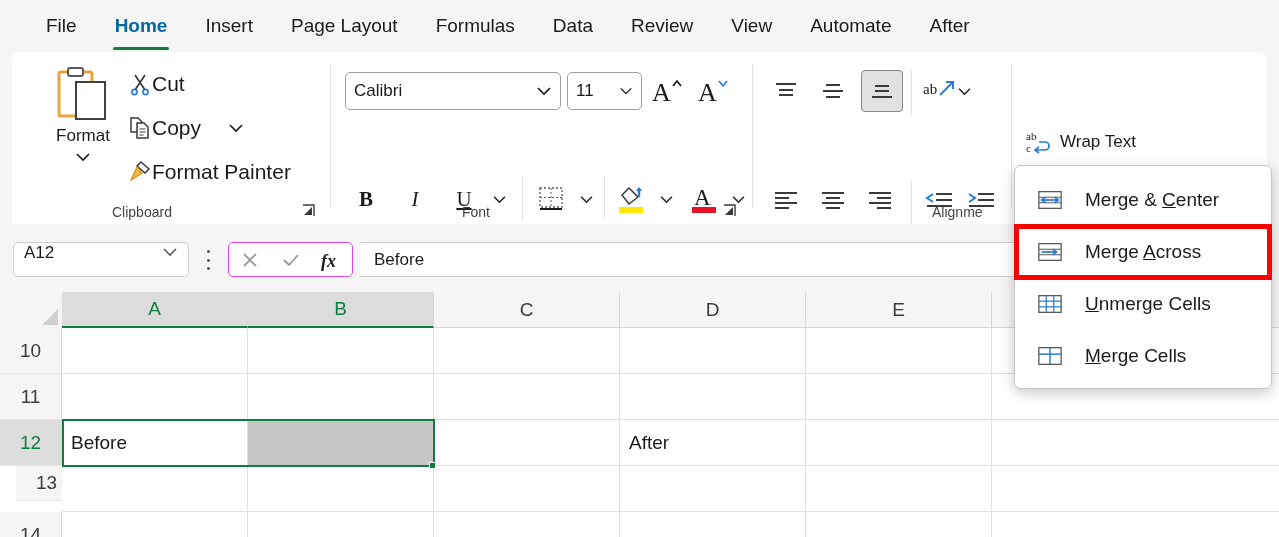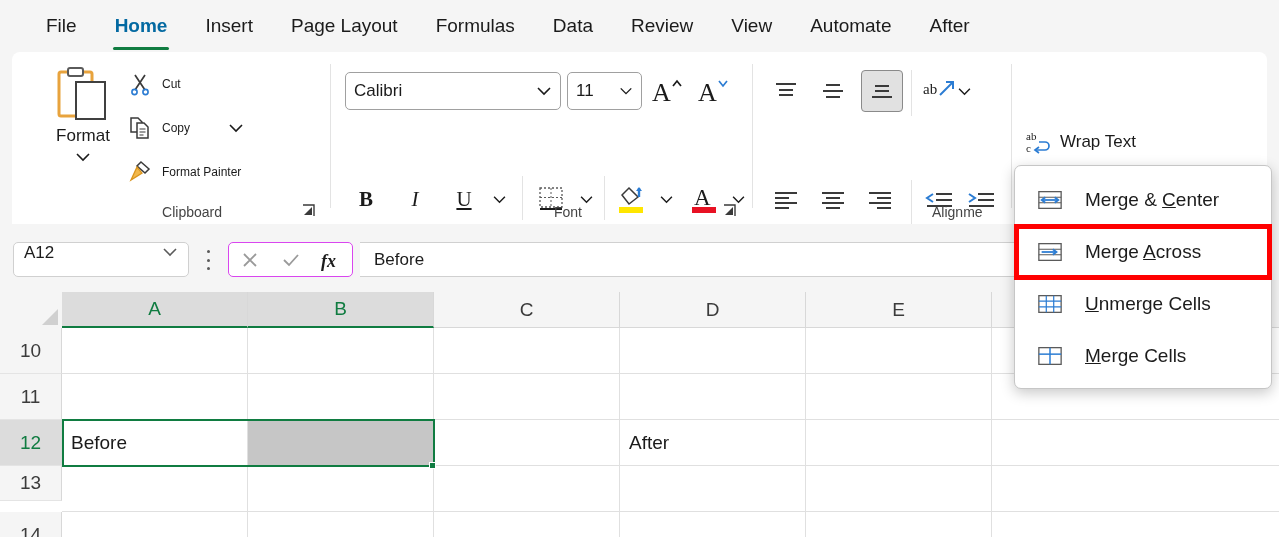--- a/index.html
+++ b/index.html
@@ -36,21 +36,21 @@
   .ribbon {
     position: absolute; left: 12px; top: 52px;
     width: 1255px; height: 172px;
     background: #ffffff;
     border-radius: 8px 8px 0 0;
   }
   .ribbon-groups { position: relative; width: 100%; height: 100%; }
   .group-label {
     position: absolute; bottom: 4px;
     font-size: 14px; color: #444;
-    text-align: right;
+    text-align: left;
   }
   .group-divider {
     position: absolute; top: 12px; width: 1px; height: 144px;
     background: #e3e3e3;
   }
   .dialog-launcher {
     position: absolute; bottom: 5px;
     width: 16px; height: 16px; cursor: default;
   }
   .dialog-launcher svg { display: block; }
@@ -63,21 +63,21 @@
     cursor: default; border-radius: 4px;
   }
   .paste-label { font-size: 17px; color: #1b1b1b; margin-top: 2px; }
   .paste-caret { margin-top: 2px; }
 
   .cb-item {
     position: absolute; left: 116px;
     height: 32px; display: flex; align-items: center;
     cursor: default; border-radius: 4px; padding-right: 6px;
   }
-  .cb-item .lbl { font-size: 12px; color: #1b1b1b; margin-left: 10px; }
+  .cb-item .lbl { font-size: 21px; color: #1b1b1b; }
   .cb-ico { width: 24px; height: 24px; display:block; }
 
   
   .combo {
     position: absolute;
     border: 1px solid #a0a0a0; border-radius: 5px; background: #fff;
     display: flex; align-items: center; cursor: default;
   }
   .combo .val { font-size: 17px; color: #1b1b1b; padding-left: 8px; flex: 1; }
   .combo .cv { padding-right: 8px; }
@@ -510,21 +510,21 @@
     <div class="colhead sel" style="left:62px;width:186px;">A</div>
     <div class="colhead sel" style="left:248px;width:186px;">B</div>
     <div class="colhead" style="left:434px;width:186px;">C</div>
     <div class="colhead" style="left:620px;width:186px;">D</div>
     <div class="colhead" style="left:806px;width:186px;">E</div>
     <div class="colhead" style="left:992px;width:287px;border-right:none;"></div>
 
     <div class="rowhead" style="top:36px;height:46px;">10</div>
     <div class="rowhead" style="top:82px;height:46px;">11</div>
     <div class="rowhead sel" style="top:128px;height:46px;">12</div>
-    <div class="rowhead" style="top:174px;height:35px;">13</div>
+    <div class="rowhead" style="top:174px;height:35px;margin-left:16px;">13</div>
     <div class="rowhead" style="top:220px;height:46px;">14</div>
 
     <div class="cell" style="left:62px;top:36px;width:186px;height:46px;"></div>
     <div class="cell" style="left:248px;top:36px;width:186px;height:46px;"></div>
     <div class="cell" style="left:434px;top:36px;width:186px;height:46px;"></div>
     <div class="cell" style="left:620px;top:36px;width:186px;height:46px;"></div>
     <div class="cell" style="left:806px;top:36px;width:186px;height:46px;"></div>
     <div class="cell" style="left:992px;top:36px;width:287px;height:46px;border-right:none;"></div>
 
     <div class="cell" style="left:62px;top:82px;width:186px;height:46px;"></div>

